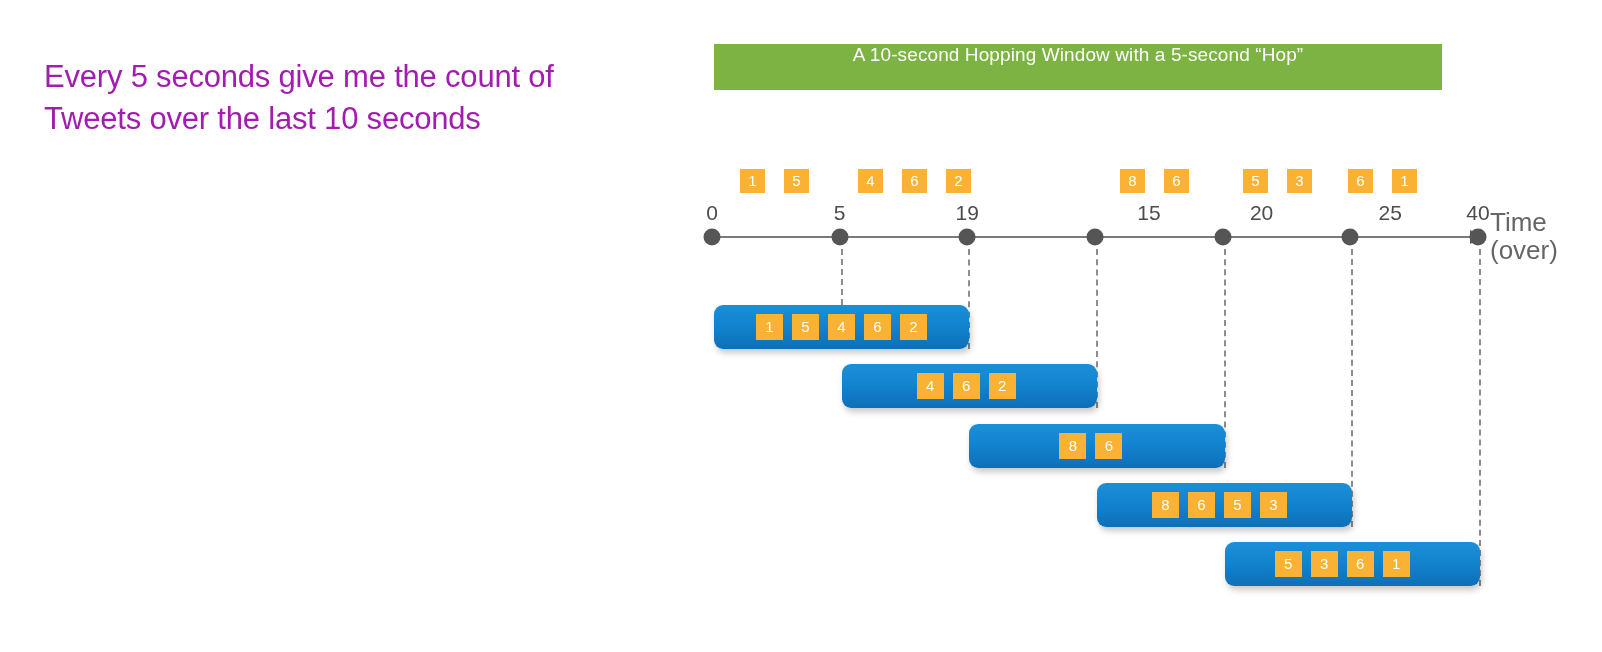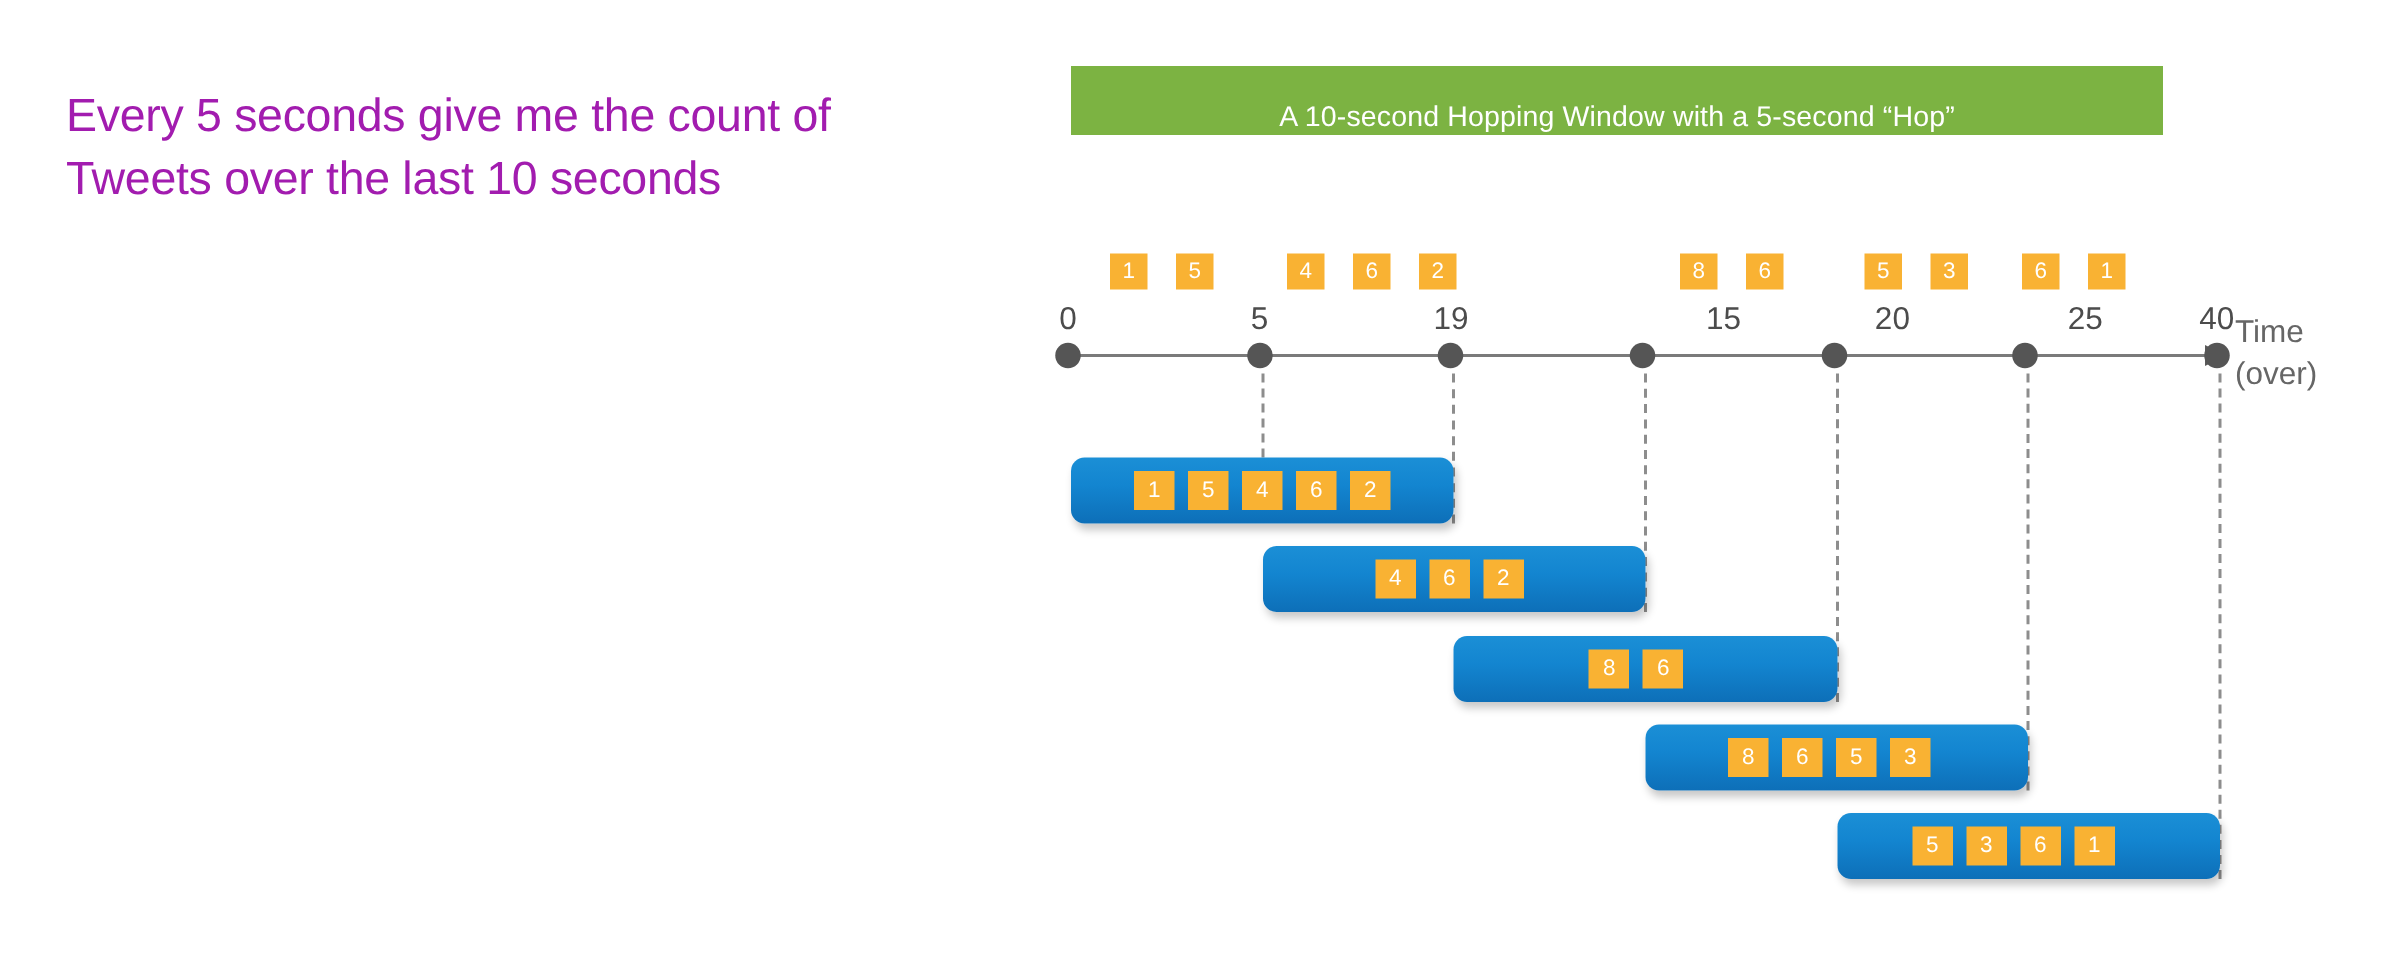--- a/index.html
+++ b/index.html
@@ -34,21 +34,21 @@
 
   
   #banner {
     position: absolute;
     left: 714px;
     top: 44px;
     width: 728px;
     height: 46px;
     background: #7cb342;
     display: flex;
-    align-items: flex-end;
+    align-items: flex-start;
     justify-content: center;
   }
   #banner-text {
     color: #ffffff;
     font-size: 19px;
     font-weight: 400;
     letter-spacing: 0.1px;
     white-space: nowrap;
   }
 
@@ -86,21 +86,21 @@
     transform: translateX(-50%);
     font-size: 21px;
     color: #4c4c4c;
     font-weight: 400;
     white-space: nowrap;
   }
   #time-label {
     position: absolute;
     left: 1490px;
     top: 208px;
-    font-size: 21px;
+    font-size: 26px;
     line-height: 28px;
     color: #666666;
     white-space: nowrap;
   }
 
   
   .drop-line {
     position: absolute;
     width: 0;
     border-left: 2px dashed #8d8d8d;

